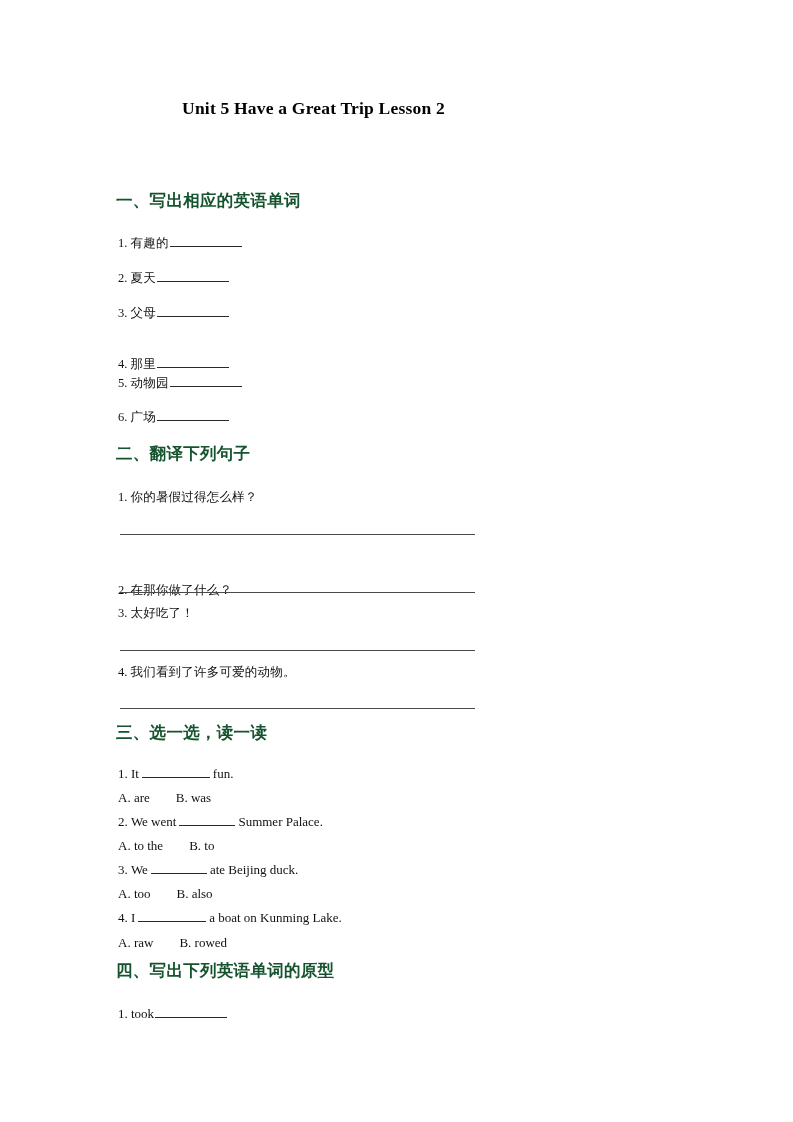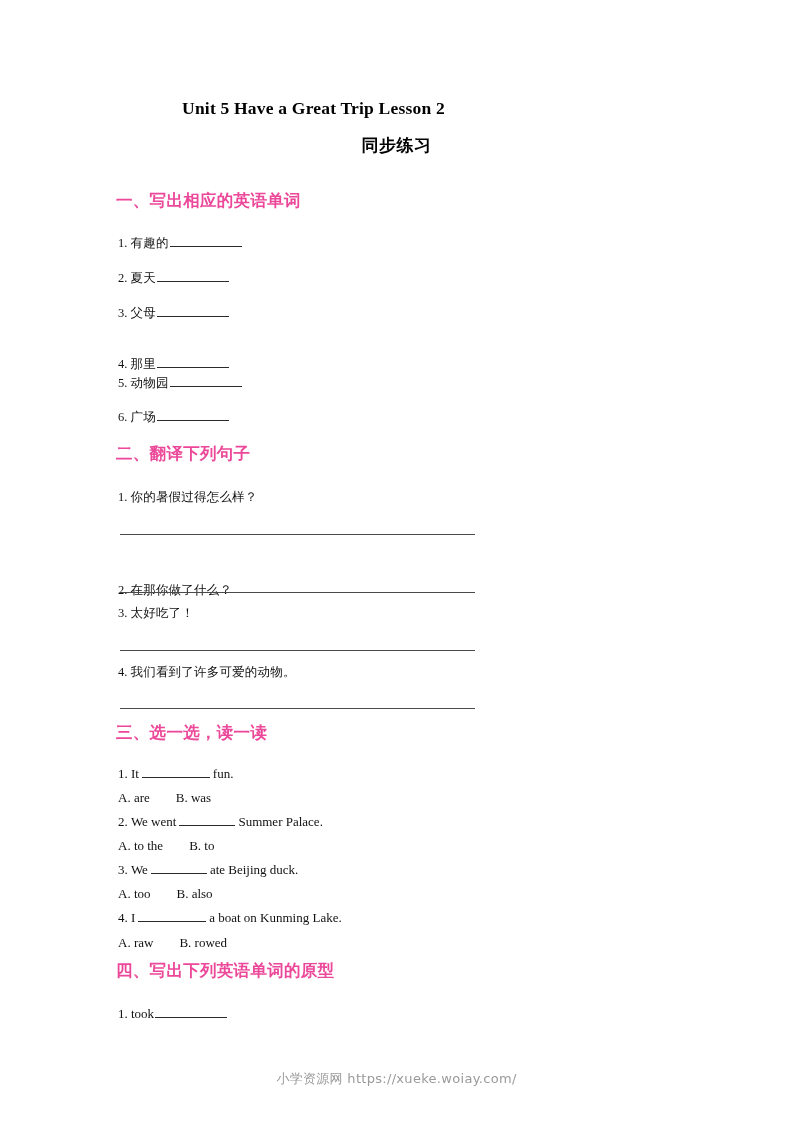--- a/index.html
+++ b/index.html
@@ -49,21 +49,21 @@
   }
 
   
   .section-heading {
     position: absolute;
     left: 116px;
     font-family: "DejaVu Sans", "Liberation Sans", sans-serif;
     font-weight: bold;
     font-size: 16.5px;
     letter-spacing: 0.3px;
-    color: #ec4899;
+    color: #14532d;
     white-space: nowrap;
   }
 
   
   .item {
     position: absolute;
     left: 118px;
     font-size: 12.5px;
     white-space: nowrap;
     color: #111;
@@ -142,21 +142,20 @@
     color: #9a9a9a;
     letter-spacing: 0.3px;
   }
 </style>
 </head>
 <body>
 
 <div class="page">
 
   <div class="doc-title">Unit 5 Have a Great Trip Lesson 2</div>
-  <div class="doc-subtitle">同步练习</div>
 
   <div class="section-heading" style="top:190px;">一、写出相应的英语单词</div>
 
   <div class="item" style="top:235px;">
     <span class="num">1.</span>
     <span class="cn">有趣的</span><span class="blank-short"></span>
   </div>
   <div class="item" style="top:270px;">
     <span class="num">2.</span>
     <span class="cn">夏天</span><span class="blank-short"></span>
@@ -238,15 +237,14 @@
     <span>A. raw</span><span class="opt-b">B. rowed</span>
   </div>
 
   <div class="section-heading" style="top:960px;">四、写出下列英语单词的原型</div>
 
   <div class="item" style="top:1006px;">
     <span class="en">1.</span>
     <span class="en">took</span><span class="blank-short"></span>
   </div>
 
-  <div class="watermark">小学资源网 https://xueke.woiay.com/</div>
 
 </div>
 
 </body></html>

